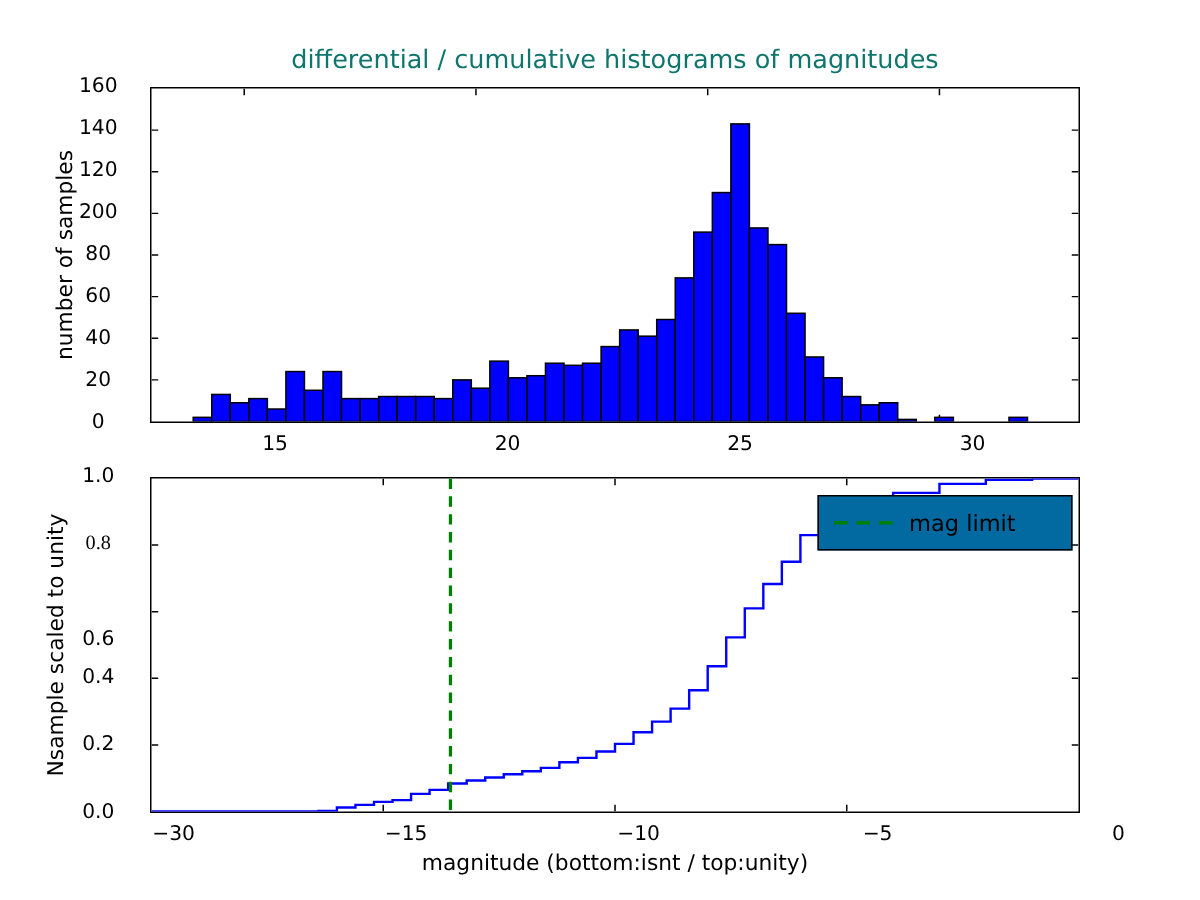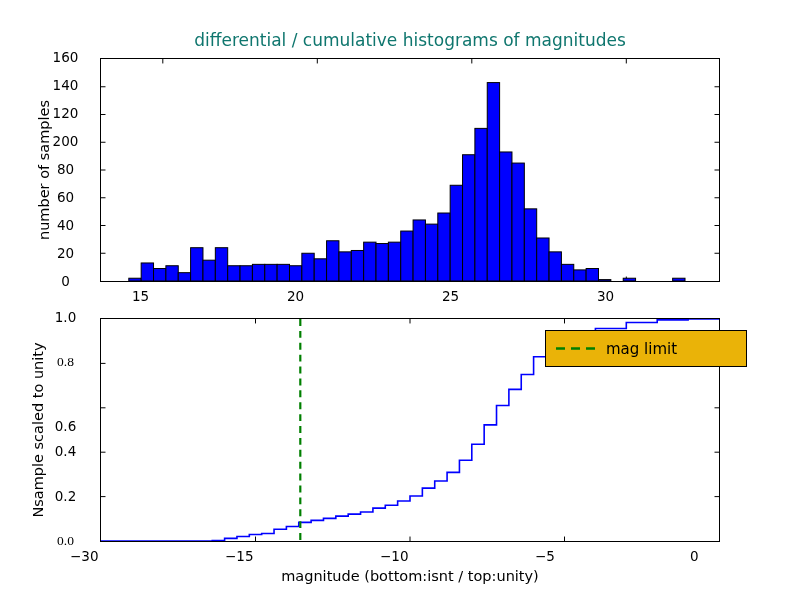--- a/index.html
+++ b/index.html
@@ -25,25 +25,25 @@
   #ylabel-top{left:36px;top:282px;transform:rotate(-90deg);width:224px;text-align:center;}
   #ylabel-bottom{left:30px;top:542px;transform:rotate(-90deg);width:224px;text-align:center;}
 
   .xlabel{
     position:absolute;left:100px;width:620px;text-align:center;
     font-size:14.5px;color:#000;white-space:nowrap;
   }
   #xlabel-bottom{top:568px;}
 
   .ytick-label{position:absolute;text-align:center;font-size:13.5px;color:#000;white-space:nowrap;}
-  .xtick-label{position:absolute;text-align:left;font-size:13.5px;color:#000;white-space:nowrap;}
+  .xtick-label{position:absolute;text-align:right;font-size:13.5px;color:#000;white-space:nowrap;}
 
   #legend-box{
-    position:absolute;left:545px;top:330px;width:202px;height:37px;
-    box-sizing:border-box;border:1px solid #000000;background:#eab308;
+    position:absolute;left:545px;top:330px;width:170px;height:37px;
+    box-sizing:border-box;border:1px solid #000000;background:#0369a1;
   }
   #legend-swatch{position:absolute;left:10px;top:16px;width:40px;height:3px;}
   #legend-label{
     position:absolute;left:60px;top:8px;width:104px;
     font-size:15px;color:#000;line-height:21px;white-space:nowrap;
   }
 </style>
 </head>
 <body>
 
@@ -136,21 +136,21 @@
           <rect x="499.1" y="222.6" width="12.399999999999977" height="1.4000000000000057" fill="#0000ff" stroke="#000000" stroke-width="1"></rect>
           <rect x="523.9" y="221.2" width="12.399999999999977" height="2.8000000000000114" fill="#0000ff" stroke="#000000" stroke-width="1"></rect>
           <rect x="573.5" y="221.2" width="12.399999999999977" height="2.8000000000000114" fill="#0000ff" stroke="#000000" stroke-width="1"></rect>
         </g>
       </svg>
   </div>
 
   <div id="ylabel-bottom" class="ylabel">Nsample scaled to unity</div>
   <div id="xlabel-bottom" class="xlabel">magnitude (bottom:isnt / top:unity)</div>
   <div id="ytick-bottom">
-      <div class="ytick-label" style="left: 38px; top: 533px; width: 55px; font-family: Liberation Serif, serif;">0.0</div>
+      <div class="ytick-label" style="left: 38px; top: 533px; width: 55px;">0.0</div>
       <div class="ytick-label" style="left: 38px; top: 488.2px; width: 55px;">0.2</div>
       <div class="ytick-label" style="left: 38px; top: 443.4px; width: 55px;">0.4</div>
       <div class="ytick-label" style="left: 38px; top: 418px; width: 55px;">0.6</div>
       <div class="ytick-label" style="left: 38px; top: 353.8px; width: 55px; font-family: Liberation Serif, serif;">0.8</div>
       <div class="ytick-label" style="left: 38px; top: 309px; width: 55px;">1.0</div>
     </div>
   <div id="xtick-bottom">
       <div class="xtick-label" style="left: 70px; top: 548px; width: 60px;">−30</div>
       <div class="xtick-label" style="left: 225px; top: 548px; width: 60px;">−15</div>
       <div class="xtick-label" style="left: 380px; top: 548px; width: 60px;">−10</div>

